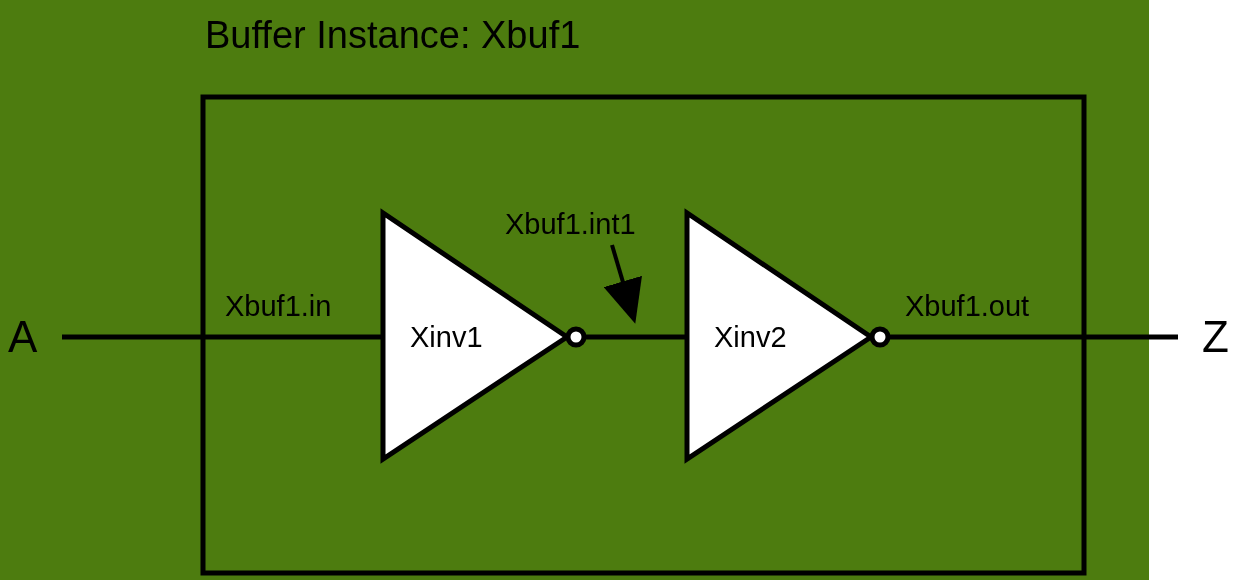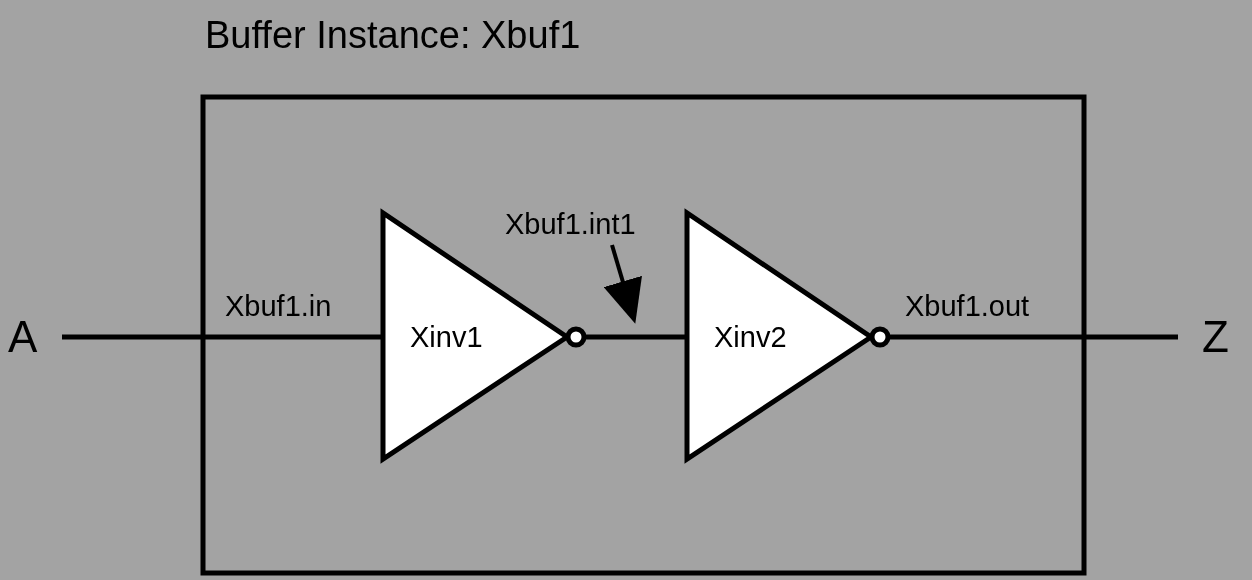--- a/index.html
+++ b/index.html
@@ -2,23 +2,23 @@
 <html><head>
 <meta charset="utf-8">
 <style>
   html, body {
     margin: 0;
     padding: 0;
     background: #ffffff;
   }
   .canvas {
     position: relative;
-    width: 1252px;
+    width: 1149px;
     height: 580px;
-    background: #a3a3a3;
+    background: #4d7c0f;
     font-family: "Liberation Sans", sans-serif;
   }
   svg {
     display: block;
     width: 1252px;
     height: 580px;
   }
   text {
     font-family: "Liberation Sans", sans-serif;
     fill: #000000;

